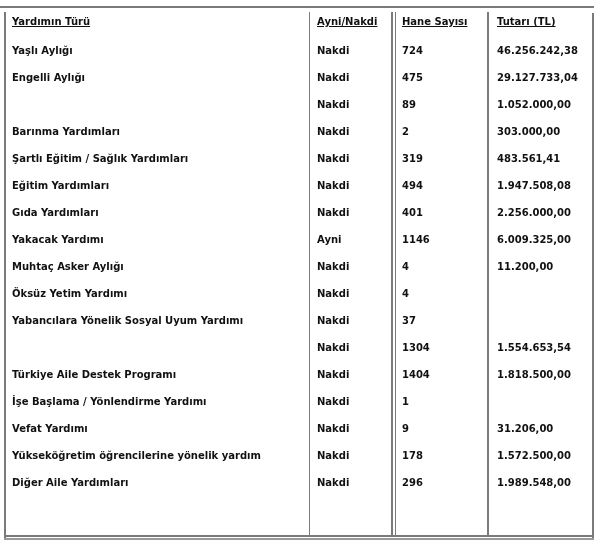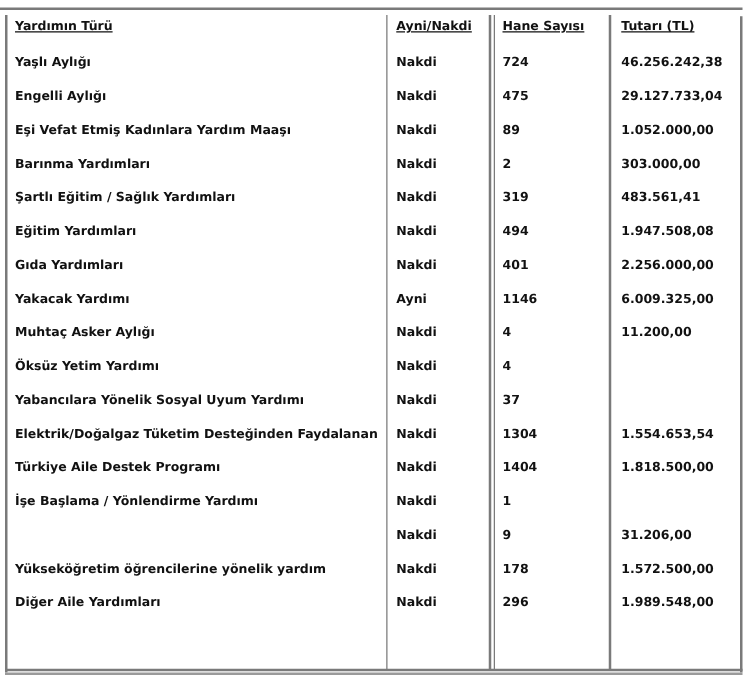--- a/index.html
+++ b/index.html
@@ -117,21 +117,20 @@
         <span class="cell c3">724</span>
         <span class="cell c4">46.256.242,38</span>
       </div>
       <div class="row">
         <span class="cell c1">Engelli Aylığı</span>
         <span class="cell c2">Nakdi</span>
         <span class="cell c3">475</span>
         <span class="cell c4">29.127.733,04</span>
       </div>
       <div class="row">
-        <span class="cell c1">Eşi Vefat Etmiş Kadınlara Yardım Maaşı</span>
         <span class="cell c2">Nakdi</span>
         <span class="cell c3">89</span>
         <span class="cell c4">1.052.000,00</span>
       </div>
       <div class="row">
         <span class="cell c1">Barınma Yardımları</span>
         <span class="cell c2">Nakdi</span>
         <span class="cell c3">2</span>
         <span class="cell c4">303.000,00</span>
       </div>
@@ -169,37 +168,37 @@
         <span class="cell c1">Öksüz Yetim Yardımı</span>
         <span class="cell c2">Nakdi</span>
         <span class="cell c3">4</span>
       </div>
       <div class="row">
         <span class="cell c1">Yabancılara Yönelik Sosyal Uyum Yardımı</span>
         <span class="cell c2">Nakdi</span>
         <span class="cell c3">37</span>
       </div>
       <div class="row">
-        <span class="cell c1">Elektrik/Doğalgaz Tüketim Desteğinden Faydalanan</span>
         <span class="cell c2">Nakdi</span>
         <span class="cell c3">1304</span>
         <span class="cell c4">1.554.653,54</span>
       </div>
       <div class="row">
         <span class="cell c1">Türkiye Aile Destek Programı</span>
         <span class="cell c2">Nakdi</span>
         <span class="cell c3">1404</span>
         <span class="cell c4">1.818.500,00</span>
       </div>
       <div class="row">
         <span class="cell c1">İşe Başlama / Yönlendirme Yardımı</span>
         <span class="cell c2">Nakdi</span>
         <span class="cell c3">1</span>
       </div>
       <div class="row">
+        <span class="cell c1">Vefat Yardımı</span>
         <span class="cell c2">Nakdi</span>
         <span class="cell c3">9</span>
         <span class="cell c4">31.206,00</span>
       </div>
       <div class="row">
         <span class="cell c1">Yükseköğretim öğrencilerine yönelik yardım</span>
         <span class="cell c2">Nakdi</span>
         <span class="cell c3">178</span>
         <span class="cell c4">1.572.500,00</span>
       </div>

